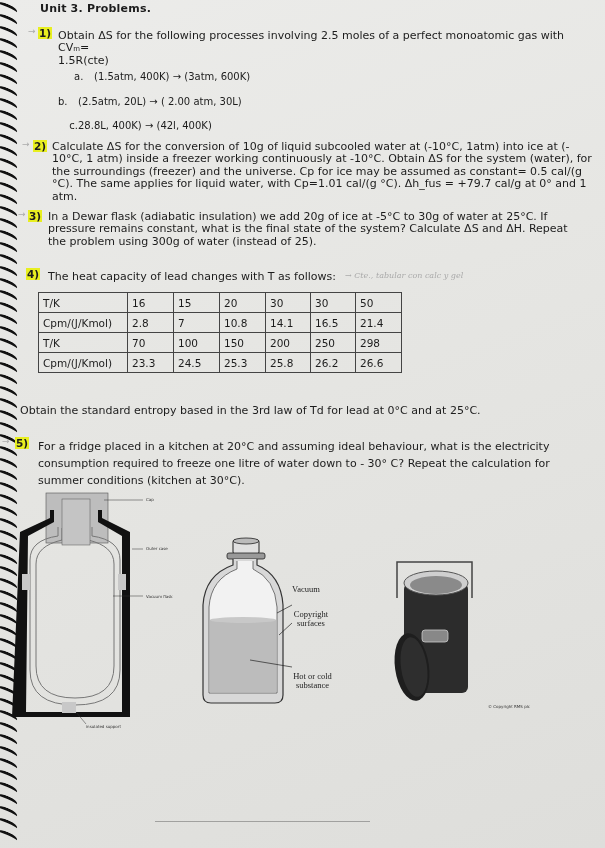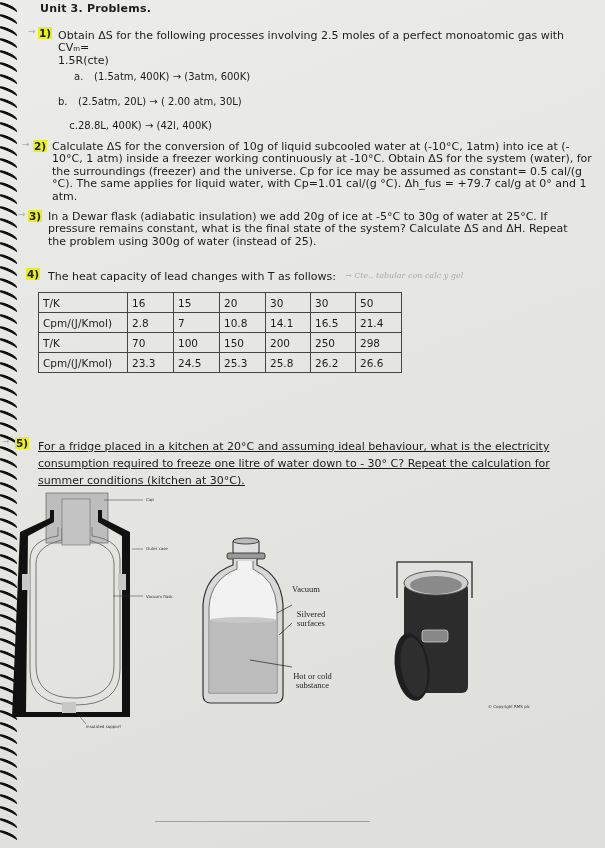--- a/index.html
+++ b/index.html
@@ -187,24 +187,25 @@
       <td>23.3</td>
       <td>24.5</td>
       <td>25.3</td>
       <td>25.8</td>
       <td>26.2</td>
       <td>26.6</td>
     </tr>
   </tbody>
     </table>
 
+  <div class="q" style="left:20px;top:405px;">Obtain the standard entropy based in the 3rd law of Td for lead at 0°C and at 25°C.</div>
 
   <span class="arrow" style="left:2px;top:436px;">→</span>
   <span class="qnum" style="left:15px;top:437px;">5)</span>
-  <div class="q" style="left:38px;top:438px;width:565px;line-height:17px;text-decoration:underline;">
+  <div class="q" style="left:38px;top:438px;width:565px;line-height:17px;">
     <div>For a fridge placed in a kitchen at 20°C and assuming ideal behaviour, what is the electricity</div>
     <div>consumption required to freeze one litre of water down to - 30° C? Repeat the calculation for</div>
     <div>summer conditions (kitchen at 30°C).</div>
   </div>
 
   <svg class="fig" style="left:0;top:480px;" width="200" height="260">
     <rect x="46" y="13" width="62" height="50" fill="#bdbdbd" stroke="#555" stroke-width="0.6"></rect>
     <path d="M20,52 L50,38 L50,30 L54,30 L54,42 L28,56 L26,232 L122,232 L122,56 L98,42 L98,30 L102,30 L102,38 L130,52 L130,237 L12,237 L20,52 Z" fill="#111"></path>
     <path d="M58,47 L58,56 Q30,60 30,80 L30,190 Q30,225 75,225 Q120,225 120,190 L120,80 Q120,60 92,56 L92,47" fill="none" stroke="#777" stroke-width="1"></path>
     <path d="M62,48 L62,60 Q36,66 36,84 L36,186 Q36,218 75,218 Q114,218 114,186 L114,84 Q114,66 88,60 L88,48" fill="none" stroke="#777" stroke-width="1"></path>
@@ -228,21 +229,21 @@
     <rect x="32" y="18" width="38" height="6" rx="2" fill="#999" stroke="#222" stroke-width="0.8"></rect>
     <path d="M38,24 L38,30 Q10,40 8,70 L8,160 Q8,168 16,168 L80,168 Q88,168 88,160 L88,70 Q86,40 62,30 L62,24" fill="#d8d8d8" stroke="#333" stroke-width="1.2"></path>
     <path d="M42,26 L42,34 Q16,44 14,72 L14,158 L82,158 L82,72 Q80,44 58,34 L58,26" fill="#f2f2f2" stroke="#555" stroke-width="0.8"></path>
     <rect x="15" y="85" width="66" height="72" fill="#bcbcbc"></rect>
     <ellipse cx="48" cy="85" rx="33" ry="3" fill="#c8c8c8"></ellipse>
     <line x1="82" y1="78" x2="97" y2="70" stroke="#222" stroke-width="0.7"></line>
     <line x1="84" y1="100" x2="97" y2="88" stroke="#222" stroke-width="0.7"></line>
     <line x1="55" y1="125" x2="97" y2="132" stroke="#222" stroke-width="0.7"></line>
   </svg>
   <span class="lab2" style="left:292px;top:585px;">Vacuum</span>
-  <span class="lab2" style="left:290px;top:610px;width:42px;">Silvered surfaces</span>
+  <span class="lab2" style="left:290px;top:610px;width:42px;">Copyright surfaces</span>
   <span class="lab2" style="left:290px;top:672px;width:45px;">Hot or cold substance</span>
 
   <svg class="fig" style="left:390px;top:555px;" width="110" height="160">
     <path d="M7,43 L7,7 L82,7 L82,43" fill="none" stroke="#444" stroke-width="1.5"></path>
     <rect x="14" y="28" width="64" height="110" rx="6" fill="#2c2c2c"></rect>
     <ellipse cx="46" cy="28" rx="32" ry="12" fill="#cfcfcf" stroke="#555"></ellipse>
     <ellipse cx="46" cy="30" rx="26" ry="9" fill="#8a8a8a"></ellipse>
     <rect x="32" y="75" width="26" height="12" rx="3" fill="#888" stroke="#ccc" stroke-width="0.8"></rect>
     <ellipse cx="22" cy="112" rx="17" ry="34" fill="#1e1e1e" transform="rotate(-8 22 112)"></ellipse>
     <ellipse cx="24" cy="112" rx="13" ry="30" fill="#2e2e2e" transform="rotate(-8 24 112)"></ellipse>

